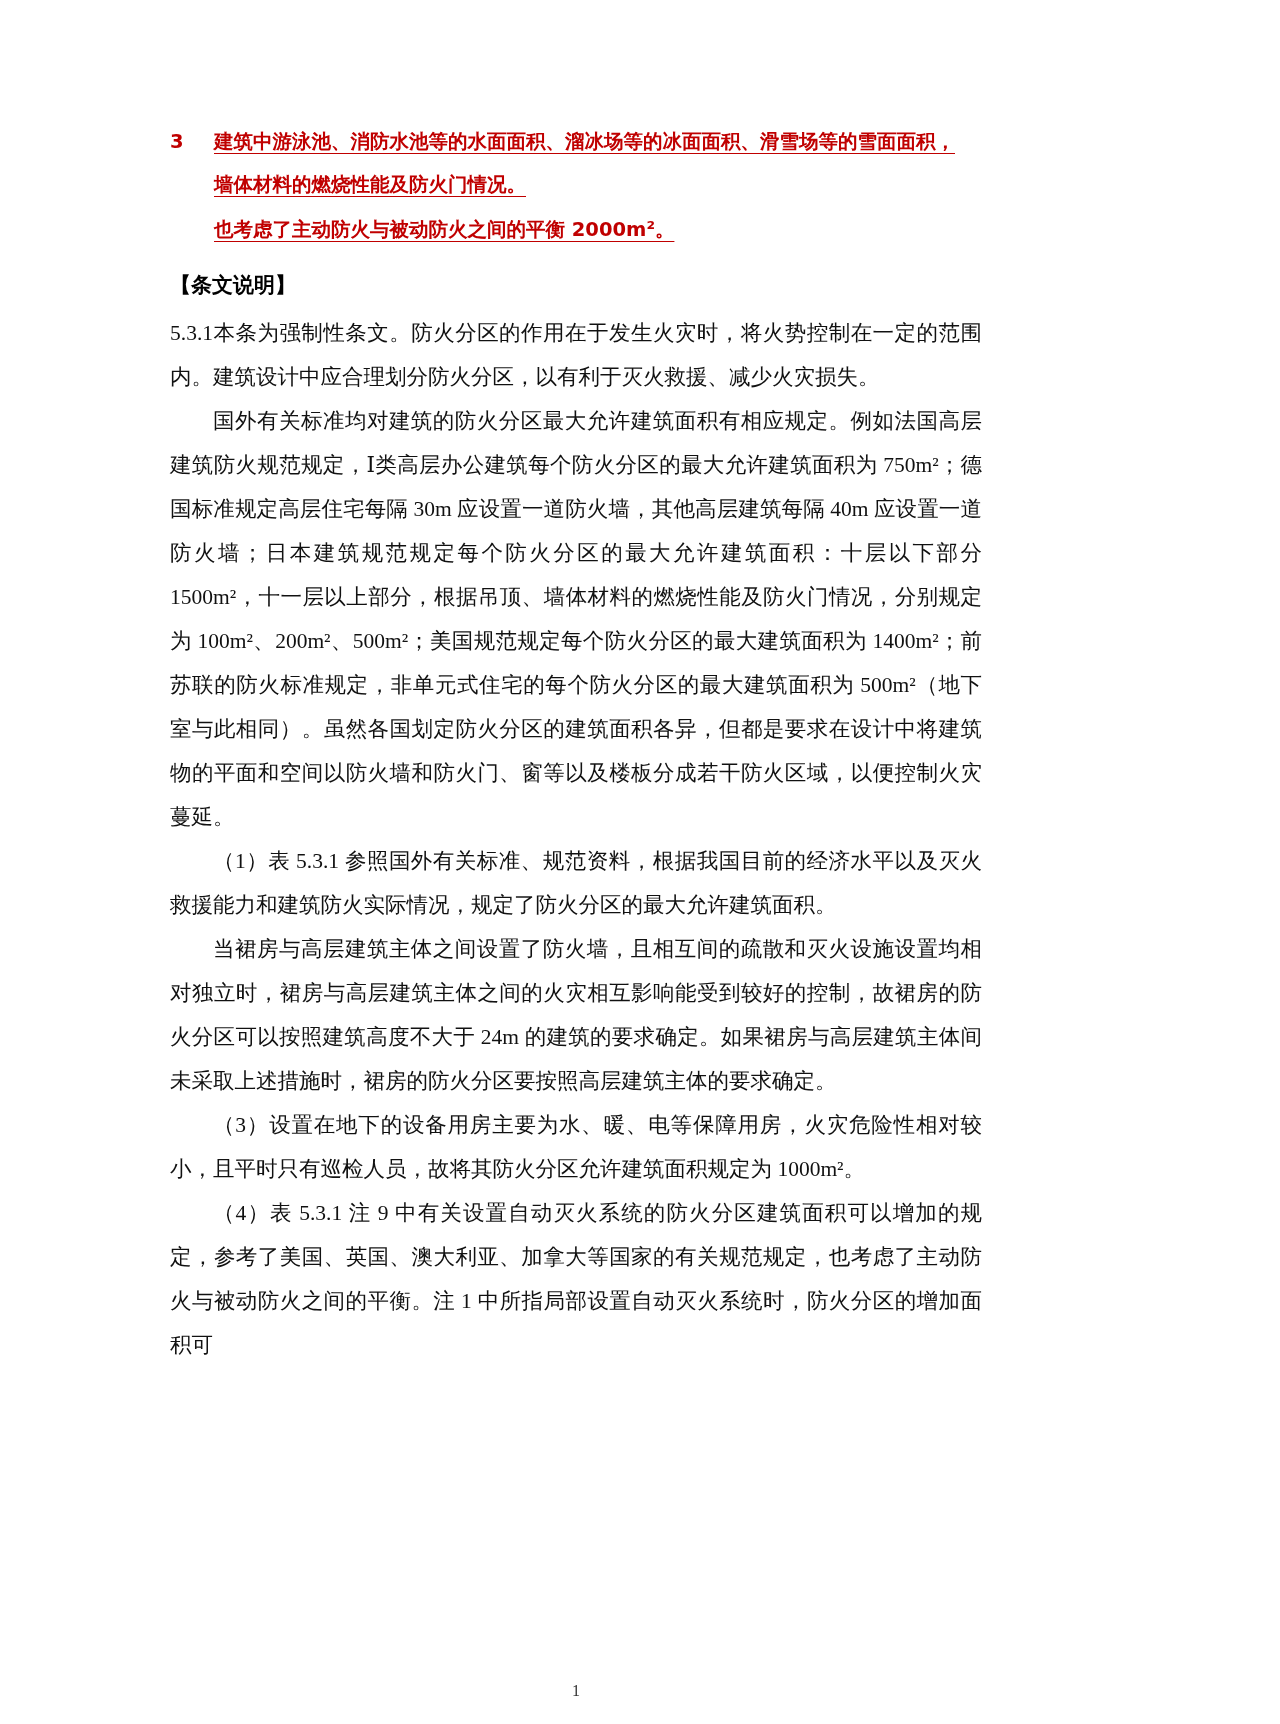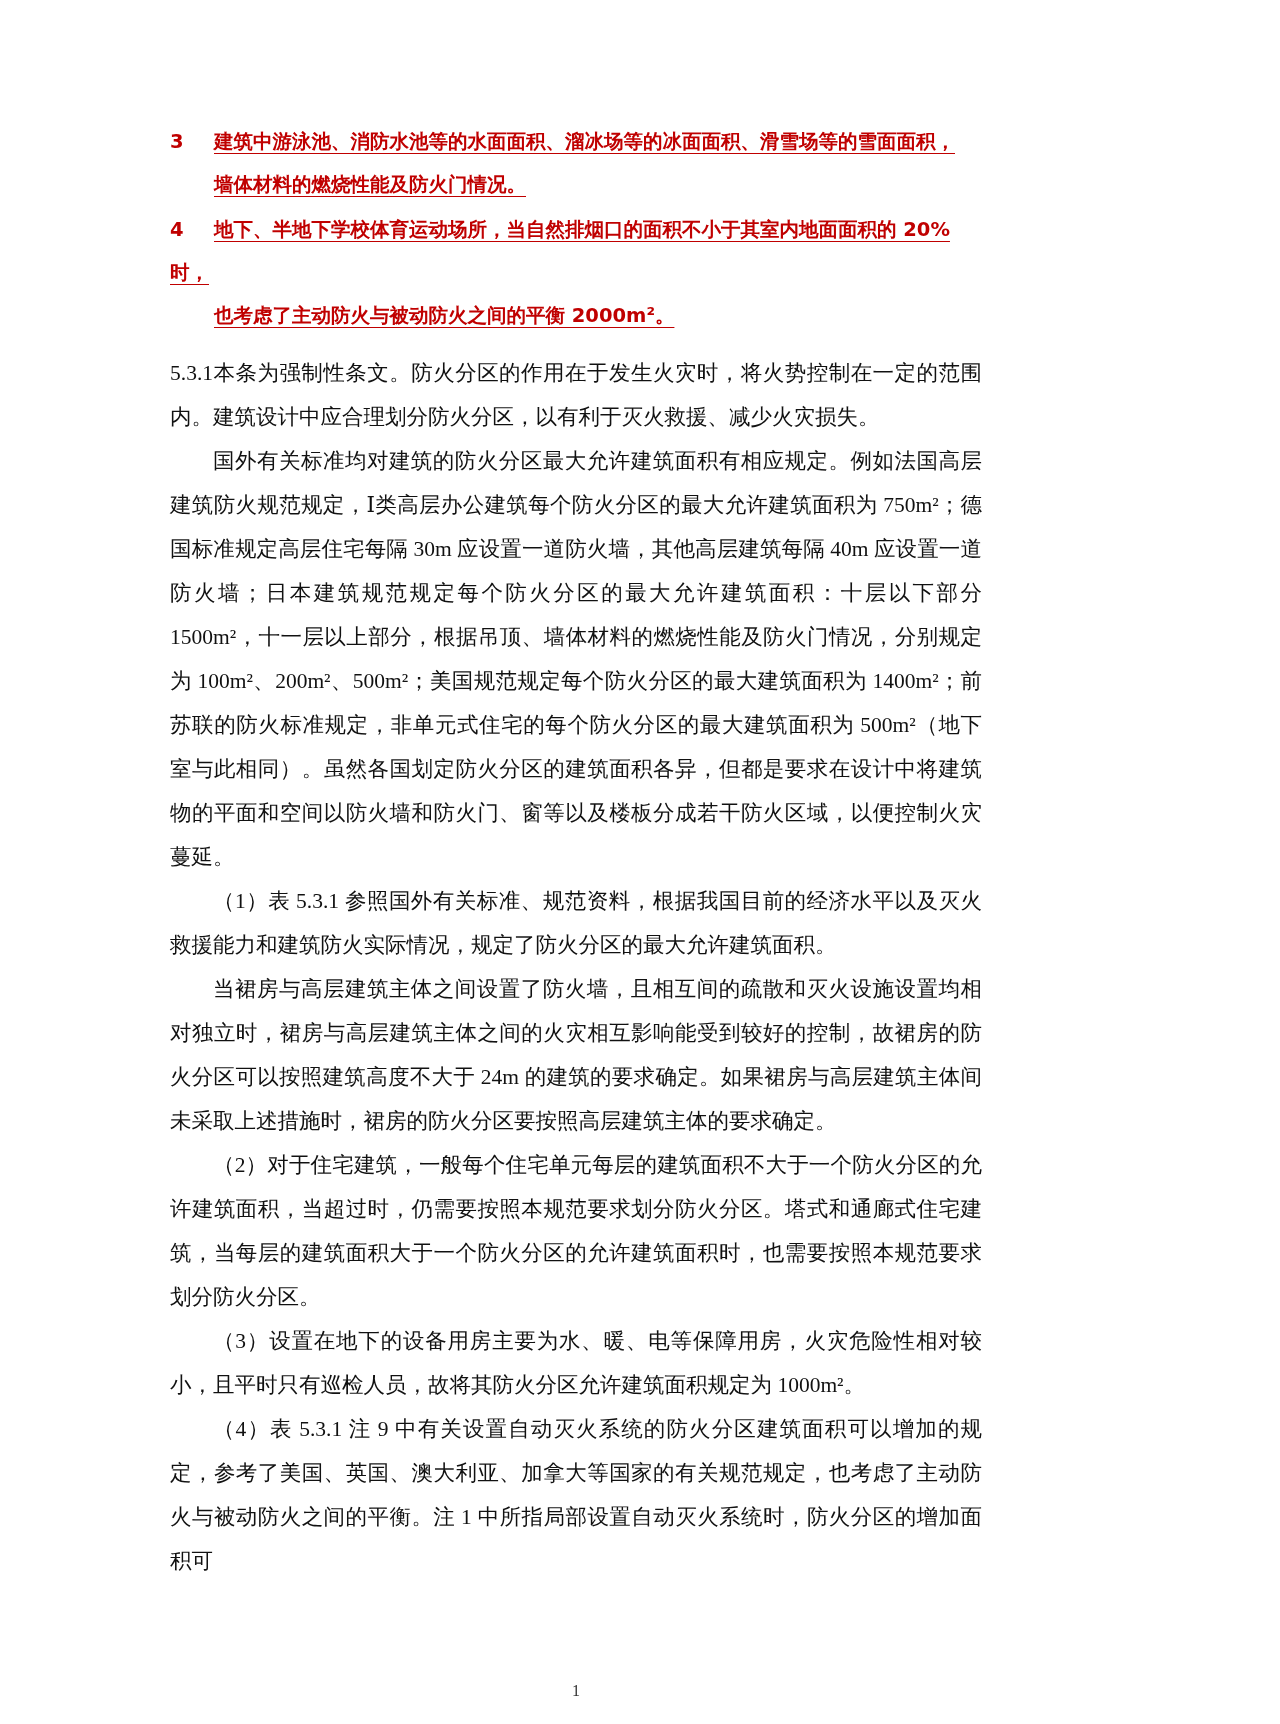--- a/index.html
+++ b/index.html
@@ -86,36 +86,35 @@
 <div class="page">
 
   <div class="red-block">
 
     <div class="red-item">
       <span class="red-line"><span class="red-num">3</span><span>建筑中游泳池、消防水池等的水面面积、溜冰场等的冰面面积、滑雪场等的雪面面积，</span></span>
       <span class="red-line indent">墙体材料的燃烧性能及防火门情况。</span>
     </div>
 
     <div class="red-item">
-      <span class="red-line"><span class="red-num">4</span><span>地下、半地下学校体育运动场所，当自然排烟口的面积不小于其室内地面面积的 20%时，</span></span>
       <span class="red-line indent">也考虑了主动防火与被动防火之间的平衡 2000m²。</span>
     </div>
 
   </div>
 
+  <div class="section-head">【条文说明】</div>
 
   <p class="body first-hang"><span class="clause-no">5.3.1</span><span>本条为强制性条文。防火分区的作用在于发生火灾时，将火势控制在一定的范围内。建筑设计中应合理划分防火分区，以有利于灭火救援、减少火灾损失。</span></p>
 
   <p class="body indent2">国外有关标准均对建筑的防火分区最大允许建筑面积有相应规定。例如法国高层建筑防火规范规定，Ⅰ类高层办公建筑每个防火分区的最大允许建筑面积为 750m²；德国标准规定高层住宅每隔 30m 应设置一道防火墙，其他高层建筑每隔 40m 应设置一道防火墙；日本建筑规范规定每个防火分区的最大允许建筑面积：十层以下部分 1500m²，十一层以上部分，根据吊顶、墙体材料的燃烧性能及防火门情况，分别规定为 100m²、200m²、500m²；美国规范规定每个防火分区的最大建筑面积为 1400m²；前苏联的防火标准规定，非单元式住宅的每个防火分区的最大建筑面积为 500m²（地下室与此相同）。虽然各国划定防火分区的建筑面积各异，但都是要求在设计中将建筑物的平面和空间以防火墙和防火门、窗等以及楼板分成若干防火区域，以便控制火灾蔓延。</p>
 
   <p class="body indent2">（1）表 5.3.1 参照国外有关标准、规范资料，根据我国目前的经济水平以及灭火救援能力和建筑防火实际情况，规定了防火分区的最大允许建筑面积。</p>
 
   <p class="body indent2">当裙房与高层建筑主体之间设置了防火墙，且相互间的疏散和灭火设施设置均相对独立时，裙房与高层建筑主体之间的火灾相互影响能受到较好的控制，故裙房的防火分区可以按照建筑高度不大于 24m 的建筑的要求确定。如果裙房与高层建筑主体间未采取上述措施时，裙房的防火分区要按照高层建筑主体的要求确定。</p>
 
-  <p class="body indent2">（2）对于住宅建筑，一般每个住宅单元每层的建筑面积不大于一个防火分区的允许建筑面积，当超过时，仍需要按照本规范要求划分防火分区。塔式和通廊式住宅建筑，当每层的建筑面积大于一个防火分区的允许建筑面积时，也需要按照本规范要求划分防火分区。</p>
 
   <p class="body indent2">（3）设置在地下的设备用房主要为水、暖、电等保障用房，火灾危险性相对较小，且平时只有巡检人员，故将其防火分区允许建筑面积规定为 1000m²。</p>
 
   <p class="body indent2">（4）表 5.3.1 注 9 中有关设置自动灭火系统的防火分区建筑面积可以增加的规定，参考了美国、英国、澳大利亚、加拿大等国家的有关规范规定，也考虑了主动防火与被动防火之间的平衡。注 1 中所指局部设置自动灭火系统时，防火分区的增加面积可</p>
 
   <div class="page-number">1</div>
 
 </div>
 
 </body></html>

